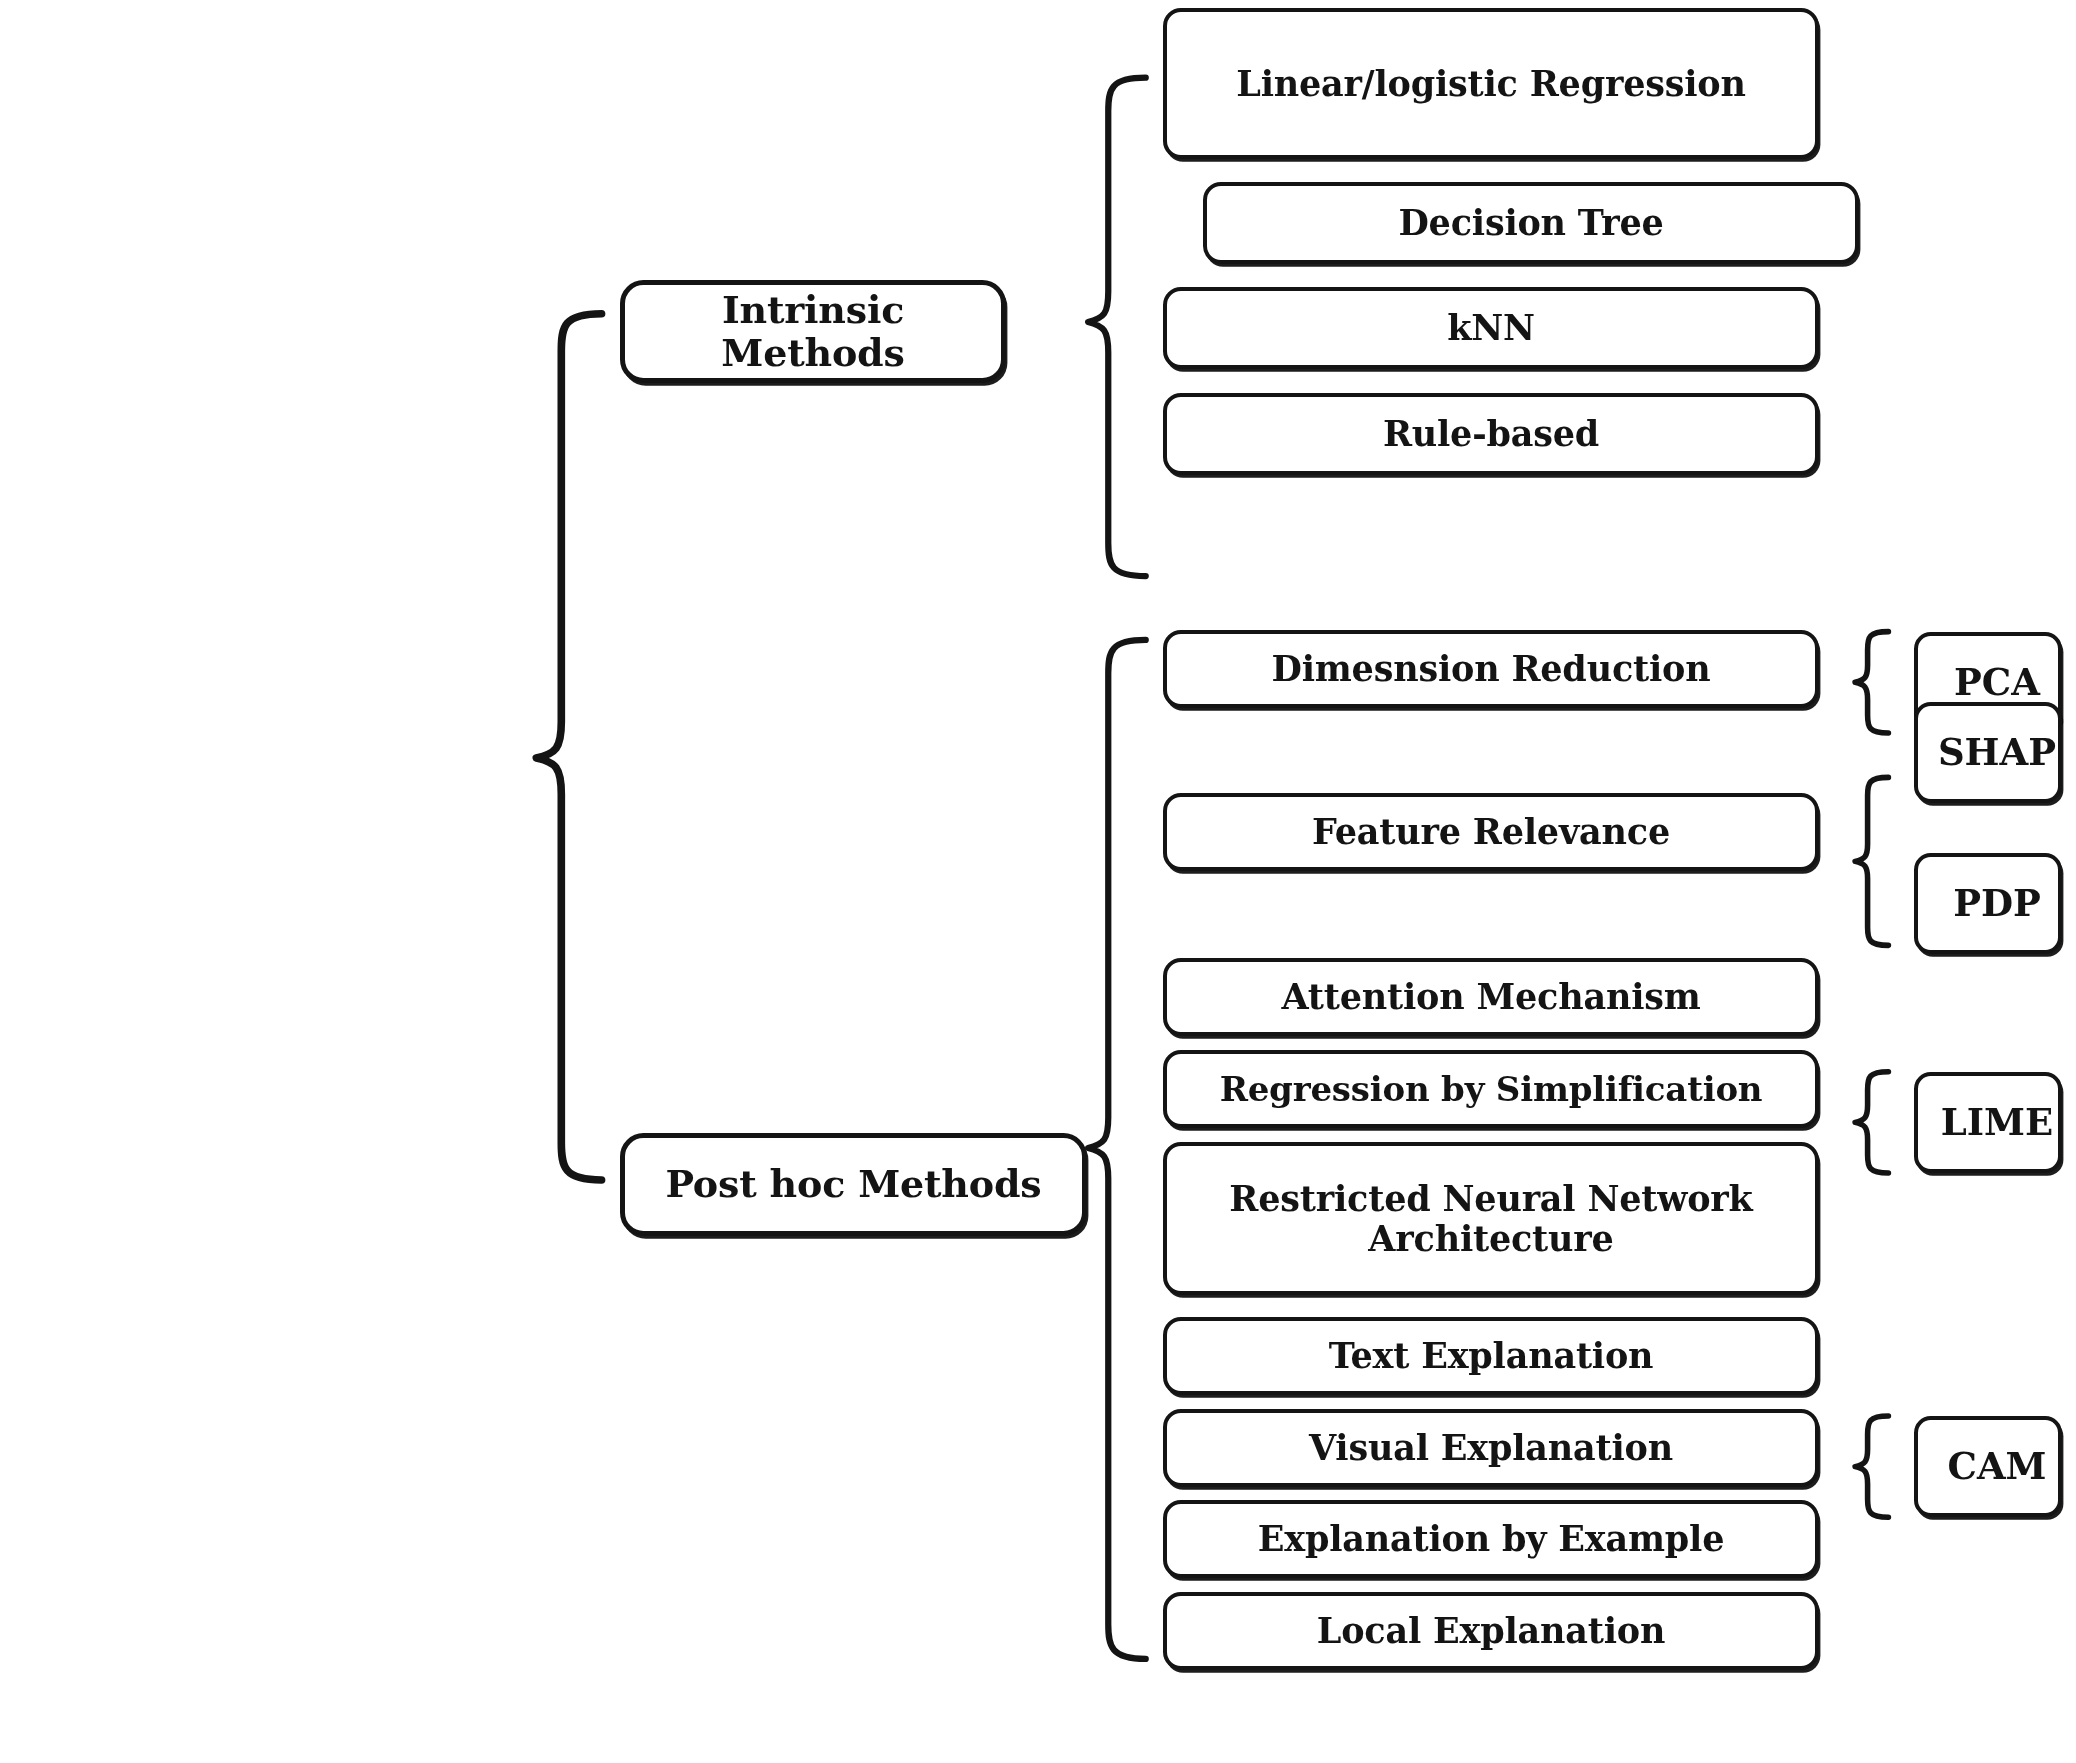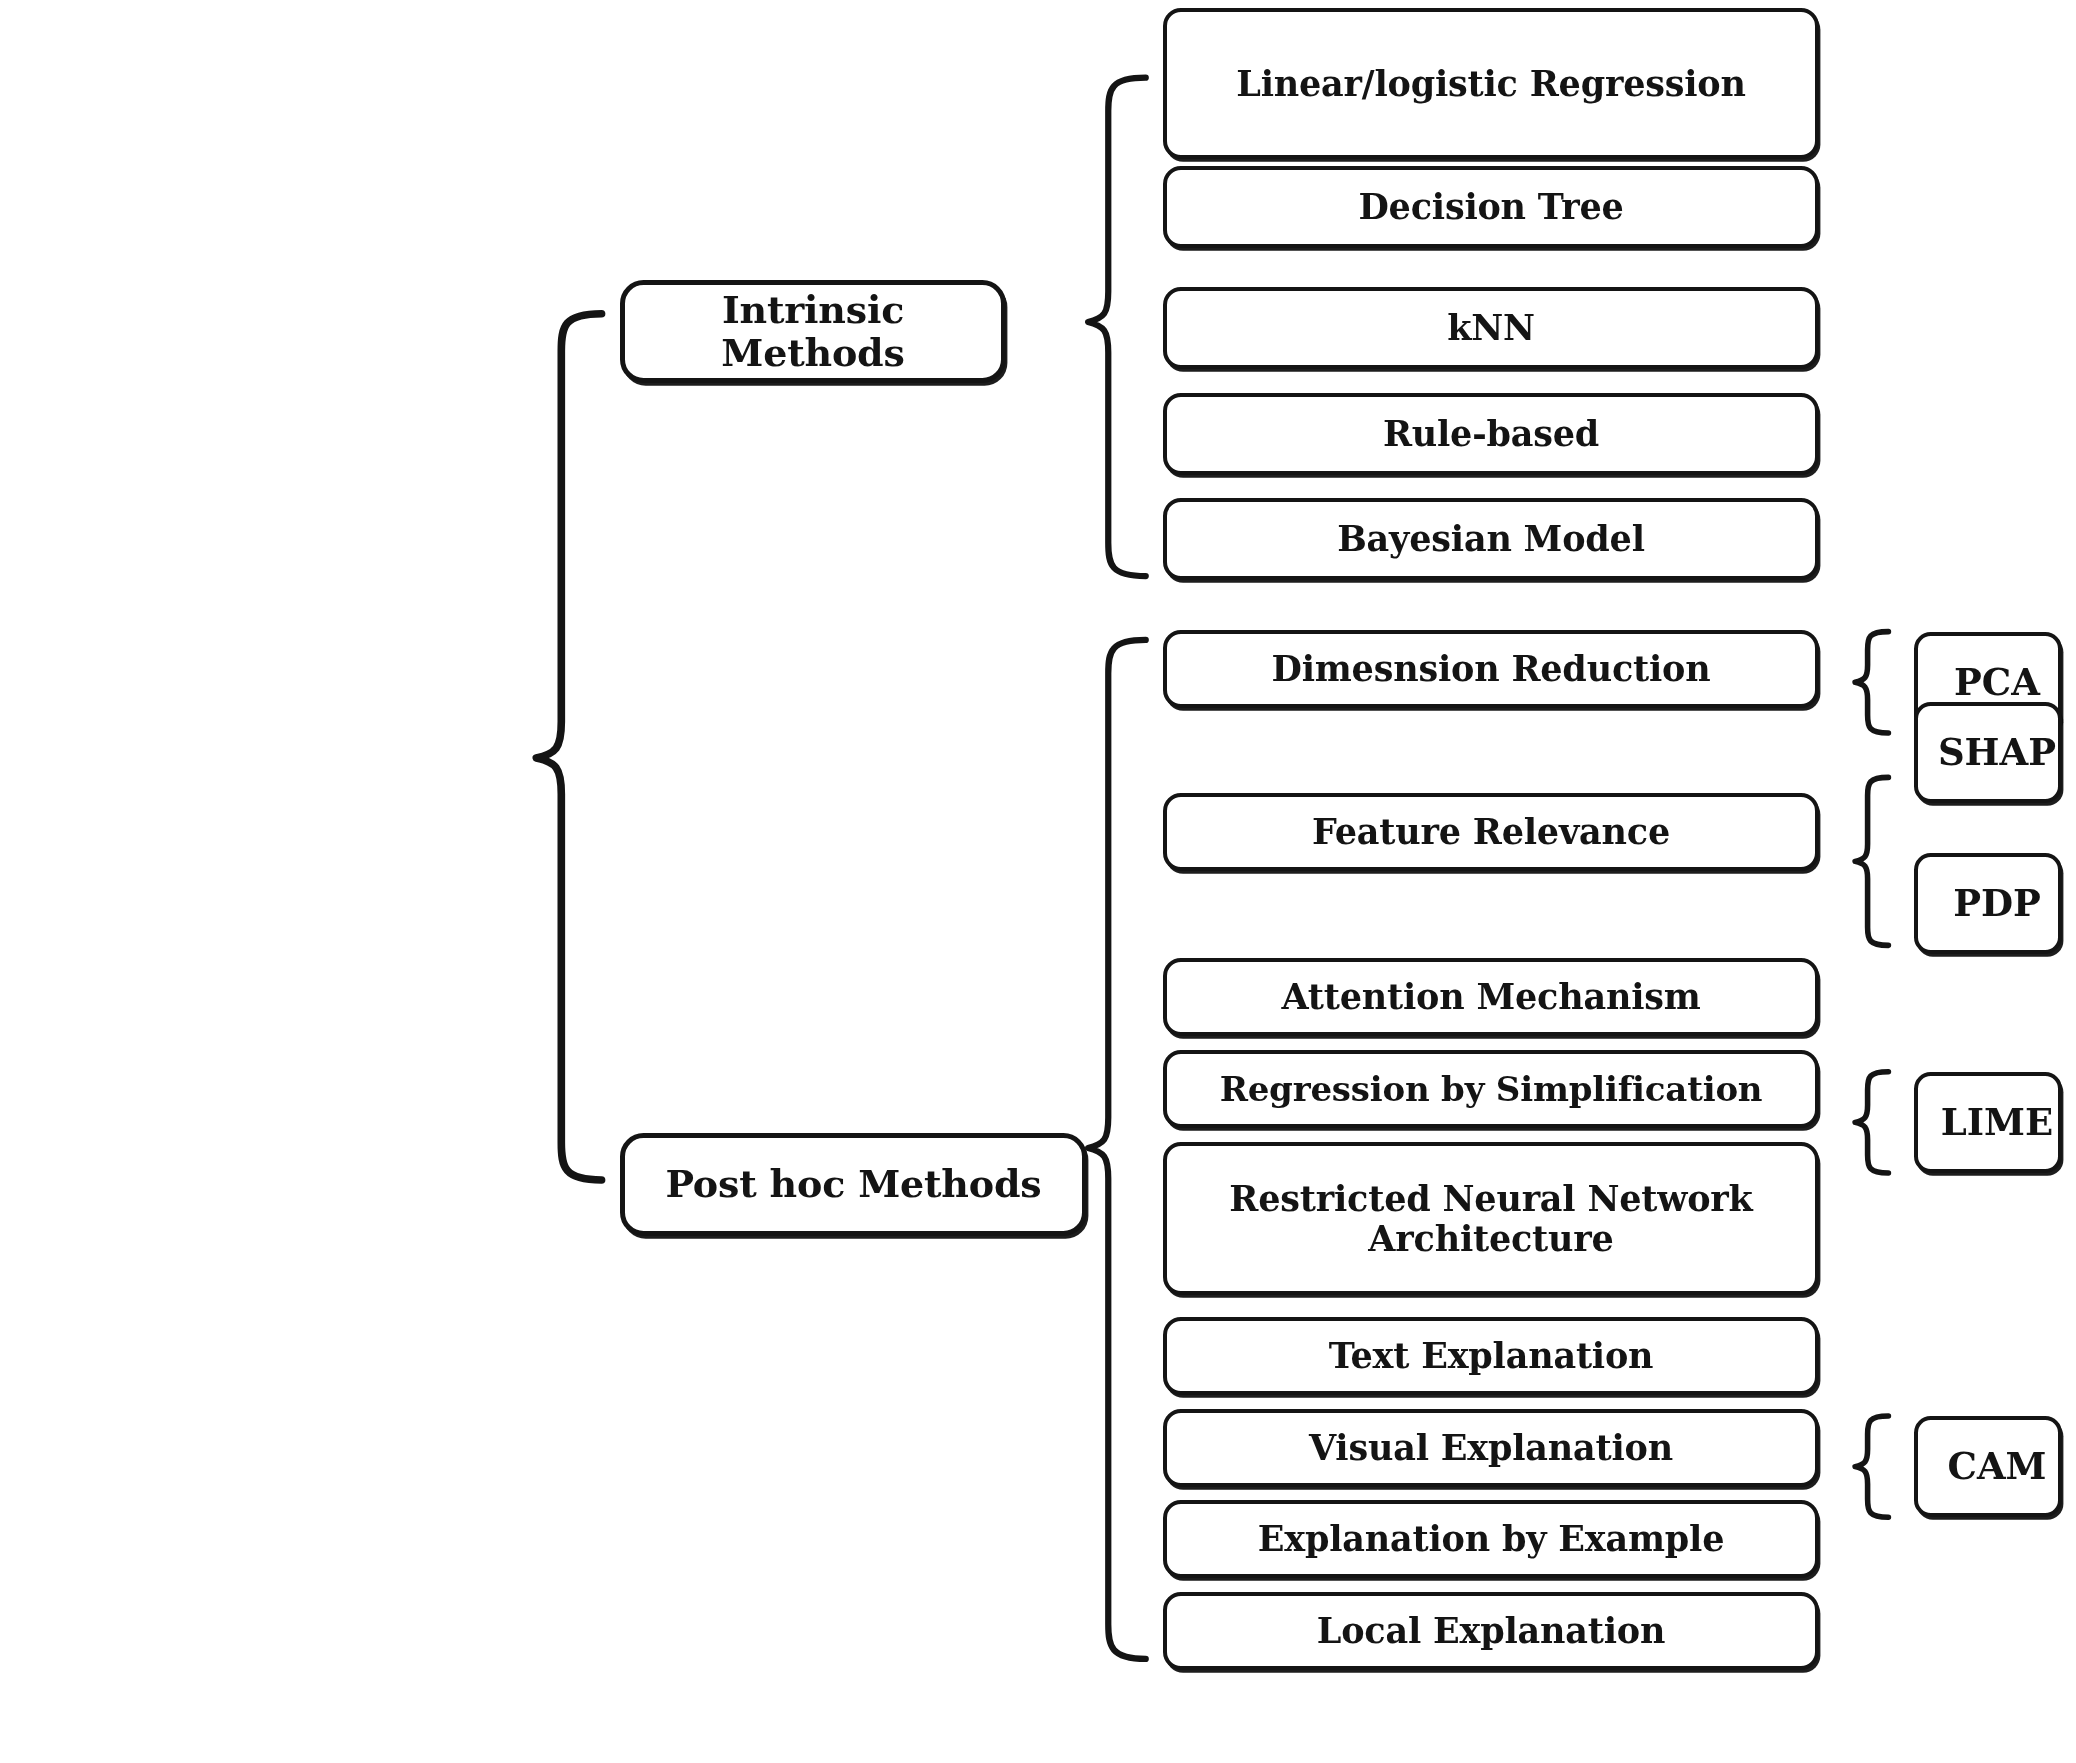--- a/index.html
+++ b/index.html
@@ -144,32 +144,29 @@
   <div class="node cat" id="cat-intrinsic">
     <span class="txt">Intrinsic Methods</span>
   </div>
   <div class="node cat" id="cat-posthoc">
     <span class="txt">Post hoc Methods</span>
   </div>
 
   <div class="node leaf" style="top:8.3px;height:151px;">
     <span class="txt">Linear/logistic Regression</span>
   </div>
-  <div class="node leaf" style="top:166px;height:82px;">
+  <div class="node leaf" style="top:182px;height:82px;margin-left:40px;">
     <span class="txt">Decision Tree</span>
   </div>
   <div class="node leaf" style="top:287px;height:82px;">
     <span class="txt">kNN</span>
   </div>
   <div class="node leaf" style="top:393px;height:82px;">
     <span class="txt">Rule-based</span>
   </div>
-  <div class="node leaf" style="top:498px;height:82px;">
-    <span class="txt">Bayesian Model</span>
-  </div>
 
   <div class="node leaf" style="top:630px;height:78px;">
     <span class="txt">Dimesnsion Reduction</span>
   </div>
   <div class="node leaf" style="top:793px;height:78px;">
     <span class="txt">Feature Relevance</span>
   </div>
   <div class="node leaf" style="top:958px;height:78px;">
     <span class="txt">Attention Mechanism</span>
   </div>

